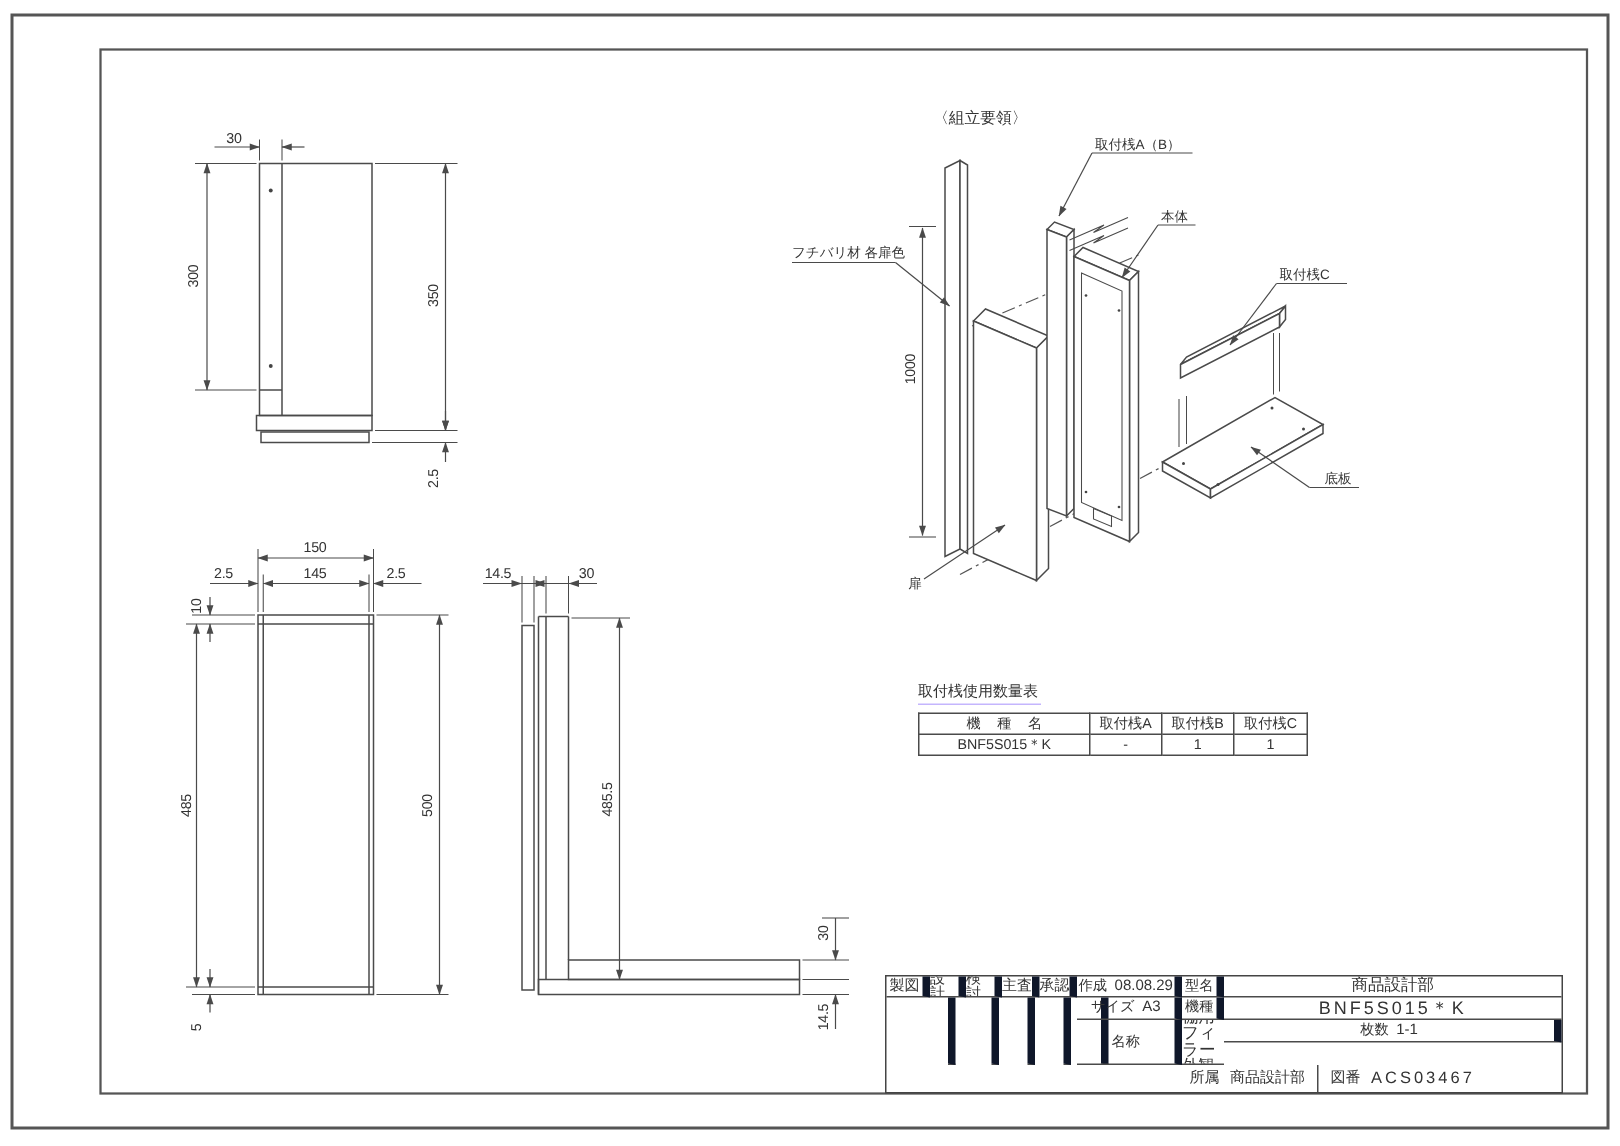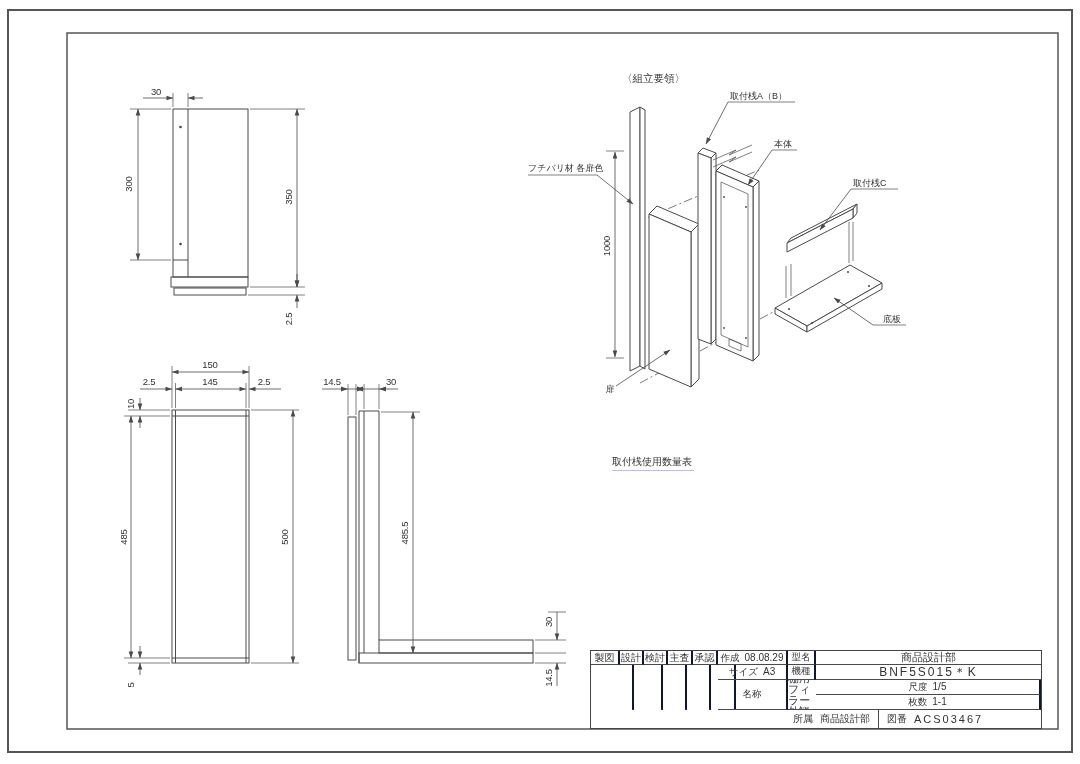--- a/index.html
+++ b/index.html
@@ -23,23 +23,23 @@
   .usage-t td{border:1px solid #4a4a4a;text-align:center;font-size:9.5px;padding:0;}
   .usage-t .hrow td{height:13px;}
   .usage-t .drow td{height:11px;}
   .wide{letter-spacing:11px;padding-left:11px !important;font-size:10px;}
 
   
   .tb{position:absolute;left:590px;top:650px;width:452px;height:79px;box-sizing:border-box;
       border:1.5px solid #444;display:grid;
       grid-template-columns:29px 24px 24px 25px 25px 70px 28px 1fr;
       grid-template-rows:14px 15px 15px 15px 1fr;}
-  .c{border-right:2px solid #0f172a;border-bottom:1px solid #4a4a4a;display:flex;
+  .c{border-right:5px solid #0f172a;border-bottom:1px solid #4a4a4a;display:flex;
      align-items:center;justify-content:center;overflow:hidden;font-size:10px;line-height:1;}
-  .c.lab9{font-size:9.5px;font-family:Liberation Serif, serif;}
+  .c.lab9{font-size:9.5px;}
   .c.kv{justify-content:center;padding:0 3px;gap:5px;font-size:9.5px;white-space:nowrap;}
   .c.kv b{font-weight:normal;font-size:10px;}
   .stamp{grid-row:2/span 3;font-size:14px;margin-left:41px;}
   .nb{border-bottom:none;}
   .nr{border-right:none;}
   .model{font-size:12px;letter-spacing:2px;}
   .nmval{font-size:11px;}
   .comp{grid-column:1/span 6;font-size:14px;letter-spacing:7px;padding-left:7px;}
   .dept{grid-column:7/span 2;justify-content:flex-start;gap:7px;padding:0 5px;font-size:10px;white-space:nowrap;}
   .dept .no{font-size:11px;letter-spacing:2px;}
@@ -246,20 +246,36 @@
       <circle cx="869" cy="286" r="1" fill="#444"></circle>
     </g>
     <text class="lbl" x="883" y="322">底板</text>
     <line class="thin" x1="873" y1="325" x2="906" y2="325"></line>
     <line class="dm" x1="873" y1="325" x2="834" y2="298" marker-end="url(#arw)"></line>
   </g>
 </svg>
 
 <div class="usage">
   <div class="usage-title">取付桟使用数量表</div>
+  <table class="usage-t">
+    <tbody>
+          <tr class="hrow">
+      <td class="wide" style="width:102px">機種名</td>
+      <td style="width:47px">取付桟A</td>
+      <td style="width:47px">取付桟B</td>
+      <td style="width:48px">取付桟C</td>
+    </tr>
+    <tr class="drow">
+      <td>BNF5S015＊K</td>
+      <td>-</td>
+      <td>1</td>
+      <td>1</td>
+    </tr>
+  </tbody>
+      </table>
 </div>
 
 <div class="tb">
 
   <div class="c">製図</div>
   <div class="c">設計</div>
   <div class="c">検討</div>
   <div class="c">主査</div>
   <div class="c">承認</div>
   <div class="c kv">
@@ -275,24 +291,20 @@
   <div class="c stamp">田中</div>
   <div class="c stamp">塩満</div>
 
   <div class="c kv">
     <span>サイズ</span>
     <b>A3</b>
   </div>
   <div class="c lab9">機種</div>
   <div class="c nr model">BNF5S015＊K</div>
 
-  <div class="c kv">
-    <span>尺度</span>
-    <b>1/5</b>
-  </div>
   <div class="c lab9" style="grid-row:3/span 2">名称</div>
   <div class="c nr nmval" style="grid-row:3/span 2">吊戸棚用フィラー 外観図</div>
 
   <div class="c kv">
     <span>枚数</span>
     <b>1-1</b>
   </div>
 
   <div class="c nb nr dept">
     <span>所属</span>

